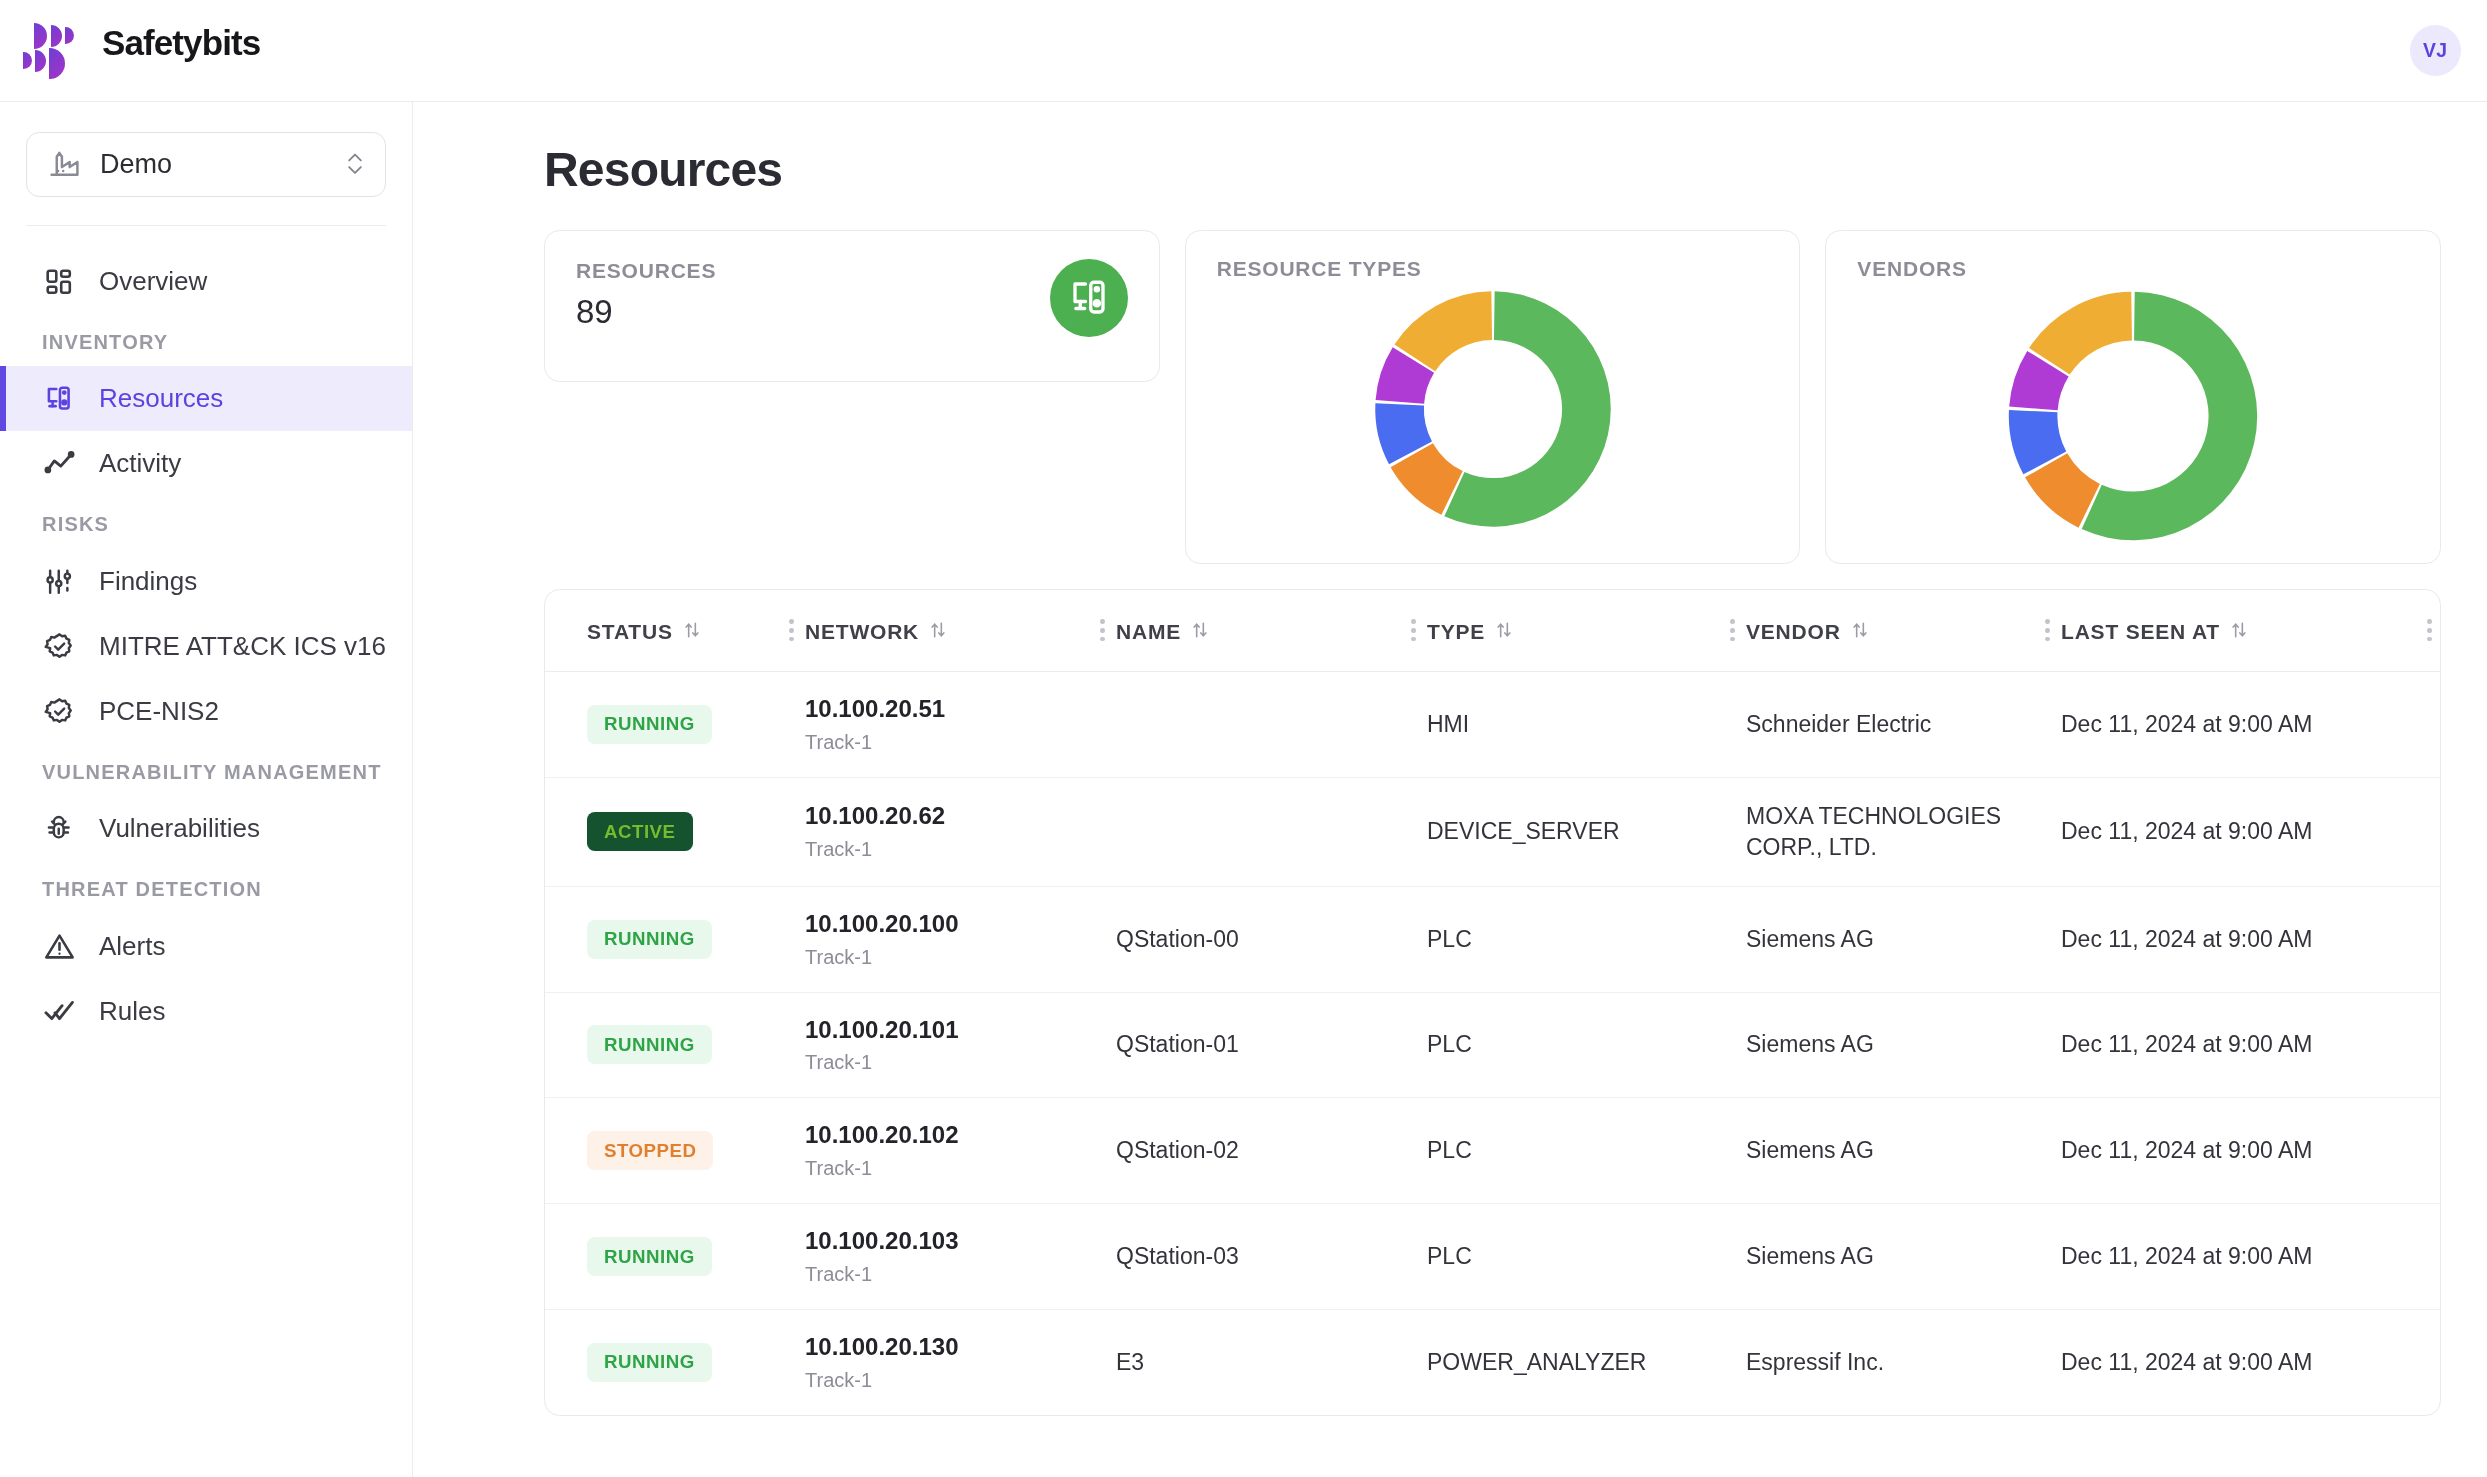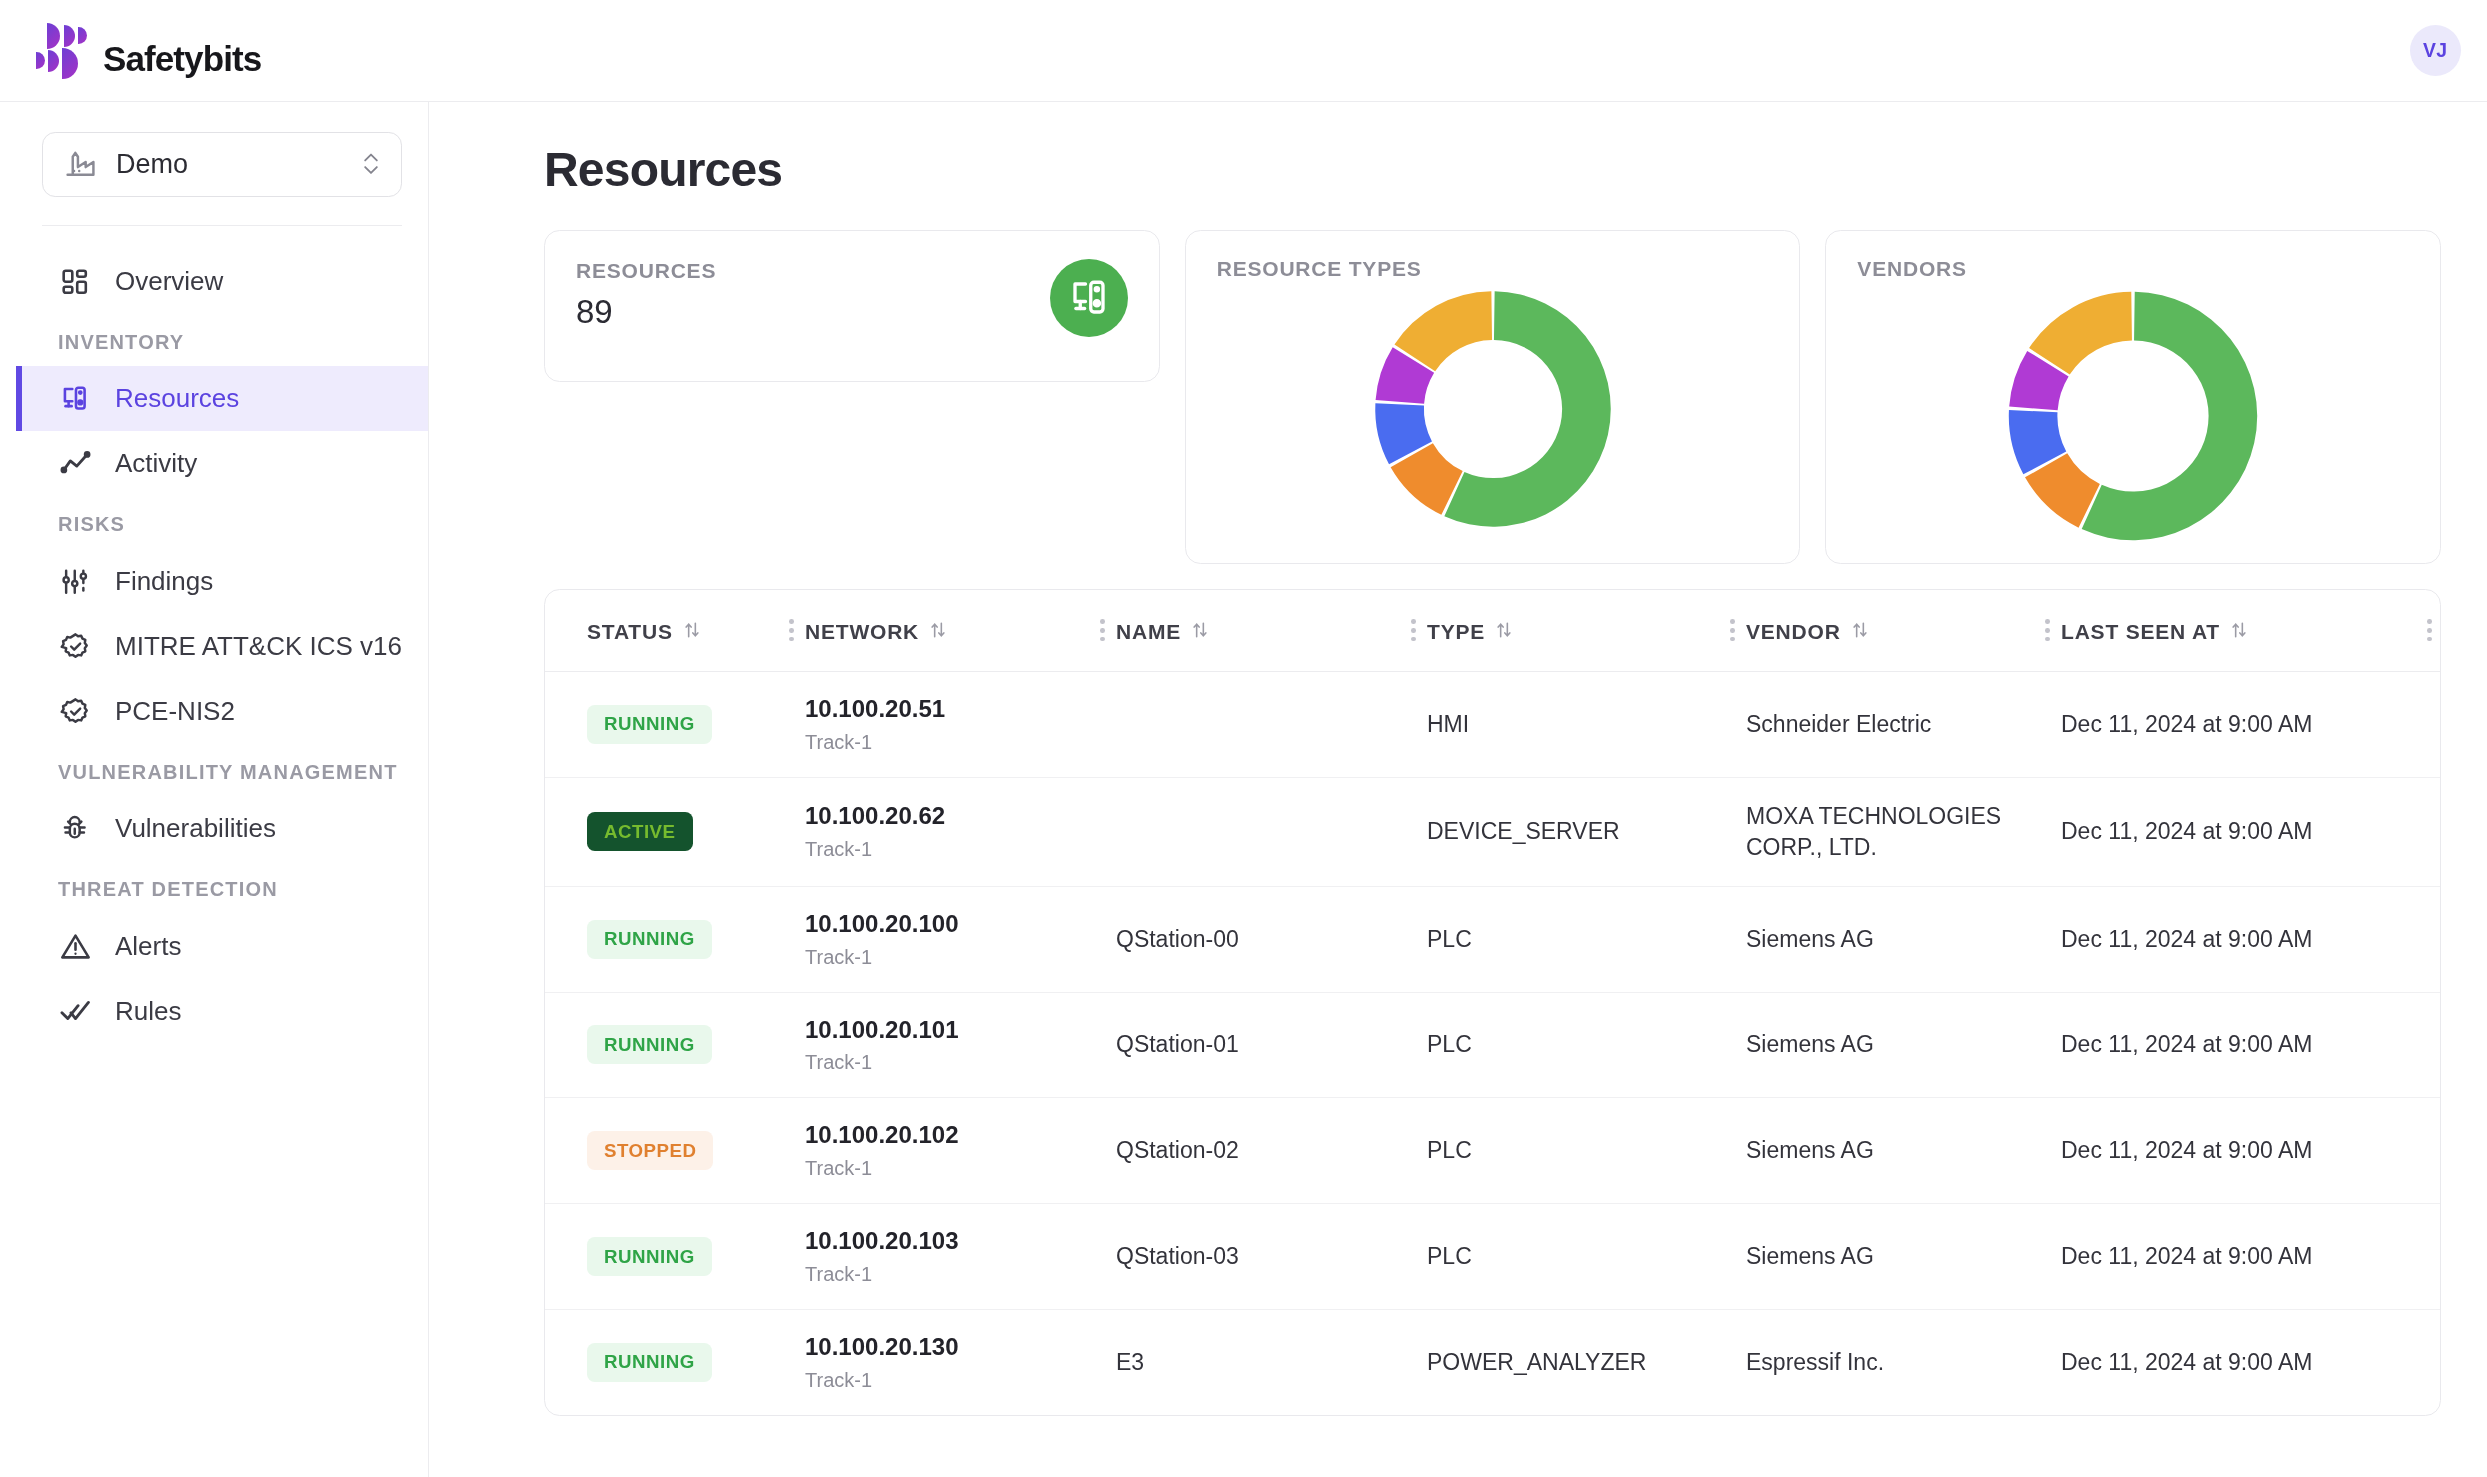--- a/index.html
+++ b/index.html
@@ -12,42 +12,42 @@
   }
 
   
   .topbar {
     position: absolute; top: 0; left: 0;
     width: 2487px; height: 102px;
     background: #fff;
     border-bottom: 1.6px solid #ececef;
     display: flex; align-items: center;
   }
-  .brand { display: flex; align-items: flex-end; gap: 16px; padding-left: 36px; }
+  .brand { display: flex; align-items: flex-start; gap: 28px; padding-left: 23px; }
   .logo-mark { width: 51px; height: 56px; position: relative; }
   .logo-mark .d {
     position: absolute;
     background: linear-gradient(135deg, #6d3fd4 0%, #a732c5 100%);
   }
   .brand-name {
     font-size: 35px; font-weight: 700; color: #17171b;
     letter-spacing: -0.9px;
   }
   .avatar {
     position: absolute; right: 26.4px; top: 25px;
     width: 51px; height: 51px; border-radius: 50%;
     background: #ebe9fb; color: #5b43e0;
     font-size: 19.4px; font-weight: 700;
     display: flex; align-items: center; justify-content: center;
     letter-spacing: 0.3px;
   }
 
   
   .sidebar {
-    position: absolute; top: 102px; left: 16px;
+    position: absolute; top: 102px; left: 0;
     width: 413px; height: 1376px;
     background: #fff;
     border-right: 1.6px solid #ececef;
     padding-top: 29.5px;
   }
   .org-select {
     margin: 0 26.4px; height: 65px;
     border: 1.6px solid #e2e2e6; border-radius: 13.2px;
     display: flex; align-items: center;
     padding: 0 20px; gap: 18.7px;

